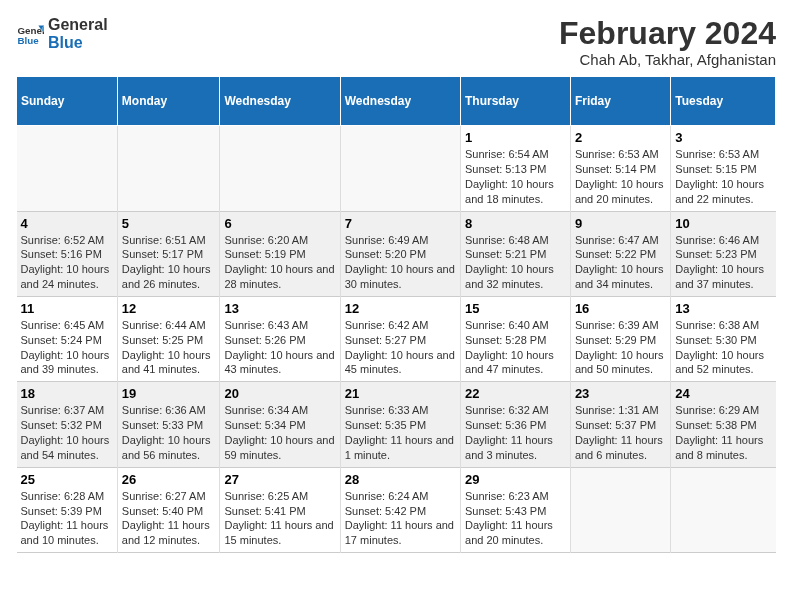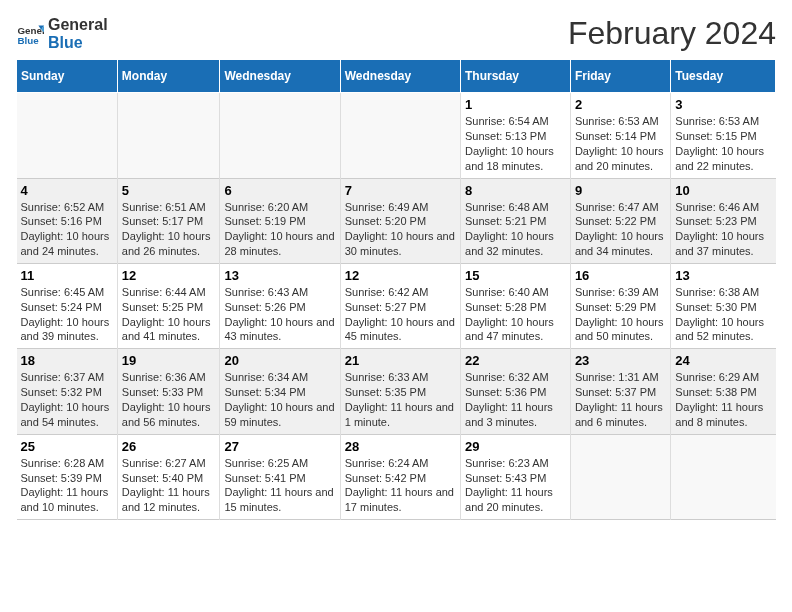--- a/index.html
+++ b/index.html
@@ -29,39 +29,39 @@
     }
     .logo-icon {
       width: 28px;
       height: 28px;
     }
     .title-block {
       text-align: right;
     }
     .main-title {
       font-size: 32px;
-      font-weight: normal;
+      font-weight: bold;
       color: #333;
       line-height: 1.1;
     }
     .sub-title {
       font-size: 15px;
       color: #333;
     }
     table {
       width: 100%;
       border-collapse: collapse;
       font-size: 10.5px;
     }
     thead tr {
       background: #1a6eb5;
       color: #fff;
     }
     thead th {
-      padding: 9px 4px;
+      padding: 17px 4px;
       text-align: left;
       font-size: 12px;
       font-weight: bold;
       border: 1px solid #fff;
     }
     tbody tr {
       border-bottom: 1px solid #ccc;
     }
     tbody tr:nth-child(odd) {
       background: #fff;
@@ -106,20 +106,21 @@
         <polygon points="32,8 40,8 36,14" fill="#1a6eb5"></polygon>
         <polygon points="36,14 40,8 40,18" fill="#4a9fd5"></polygon>
       </svg>
       <div style="display:flex;flex-direction:column;line-height:1.1;">
         <span style="font-size:16px;font-weight:bold;color:#333;">General</span>
         <span style="font-size:16px;font-weight:bold;color:#1a6eb5;">Blue</span>
       </div>
     </div>
     <div class="title-block">
       <div class="main-title">February 2024</div>
+      <div class="sub-title">Chah Ab, Takhar, Afghanistan</div>
     </div>
   </div>
 
   <table>
     <thead>
       <tr>
       <th>Sunday</th>
           <th>Monday</th>
           <th>Wednesday</th>
           <th>Wednesday</th>

